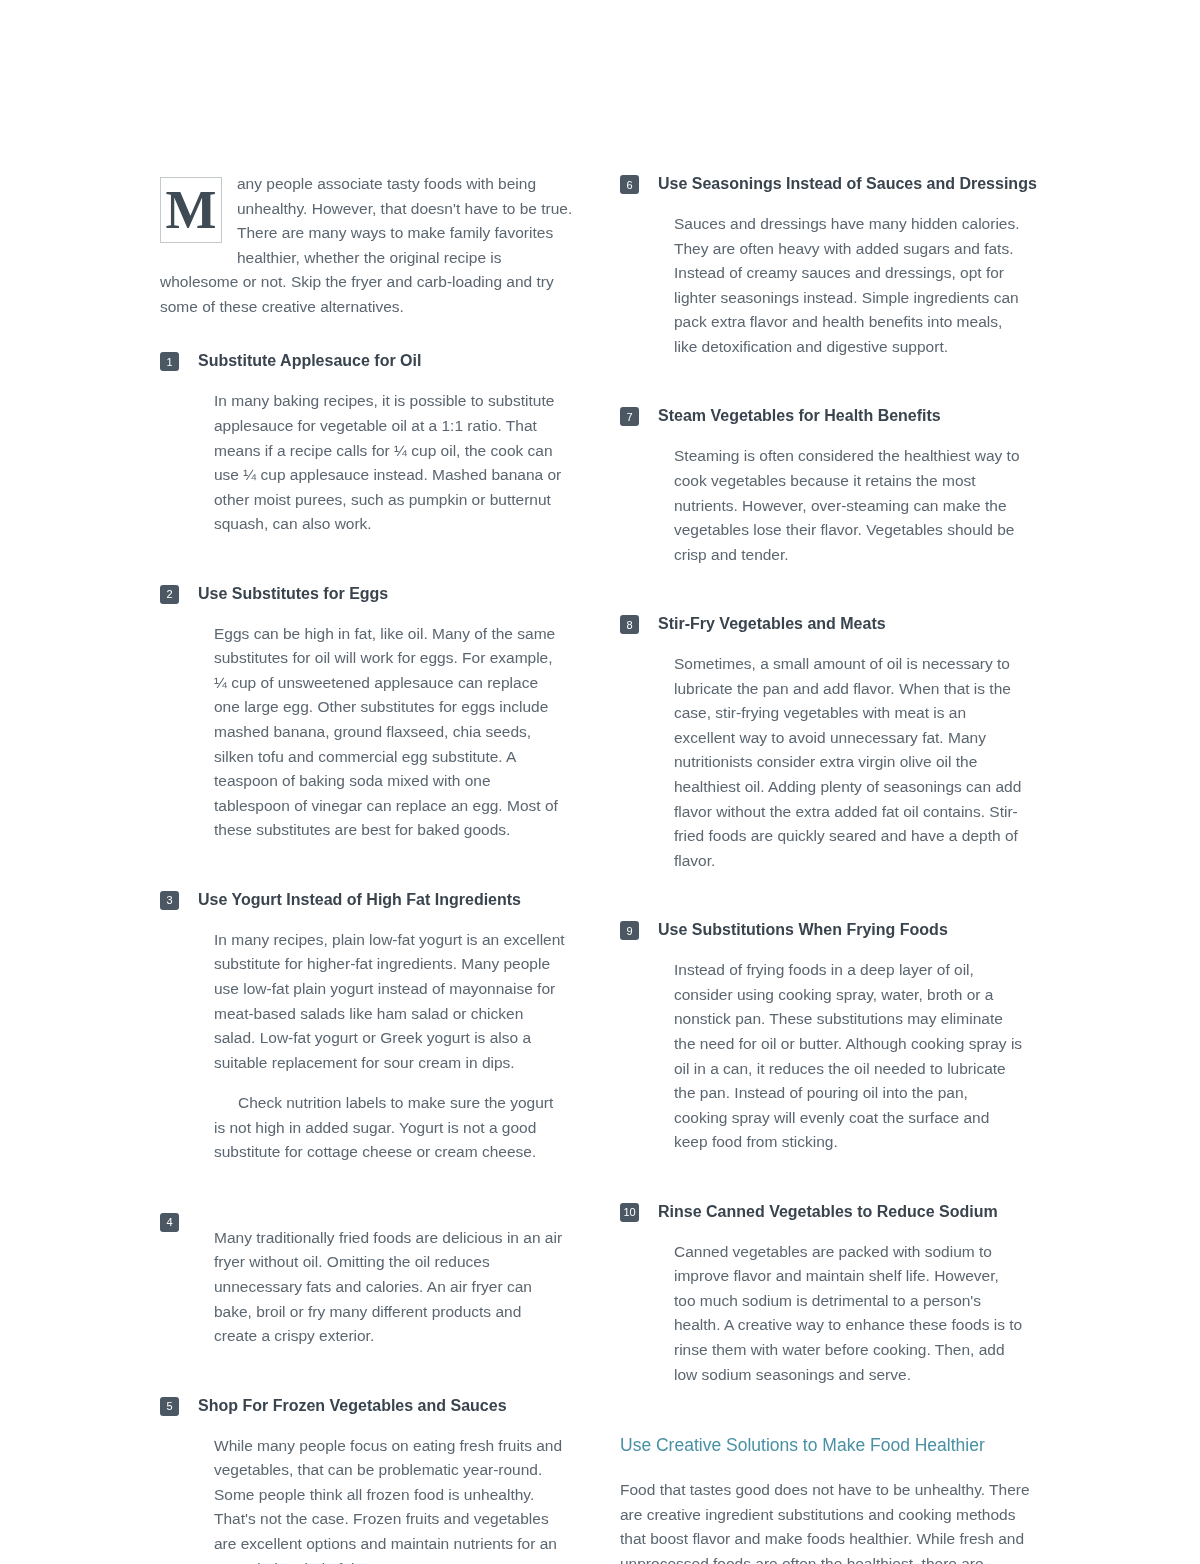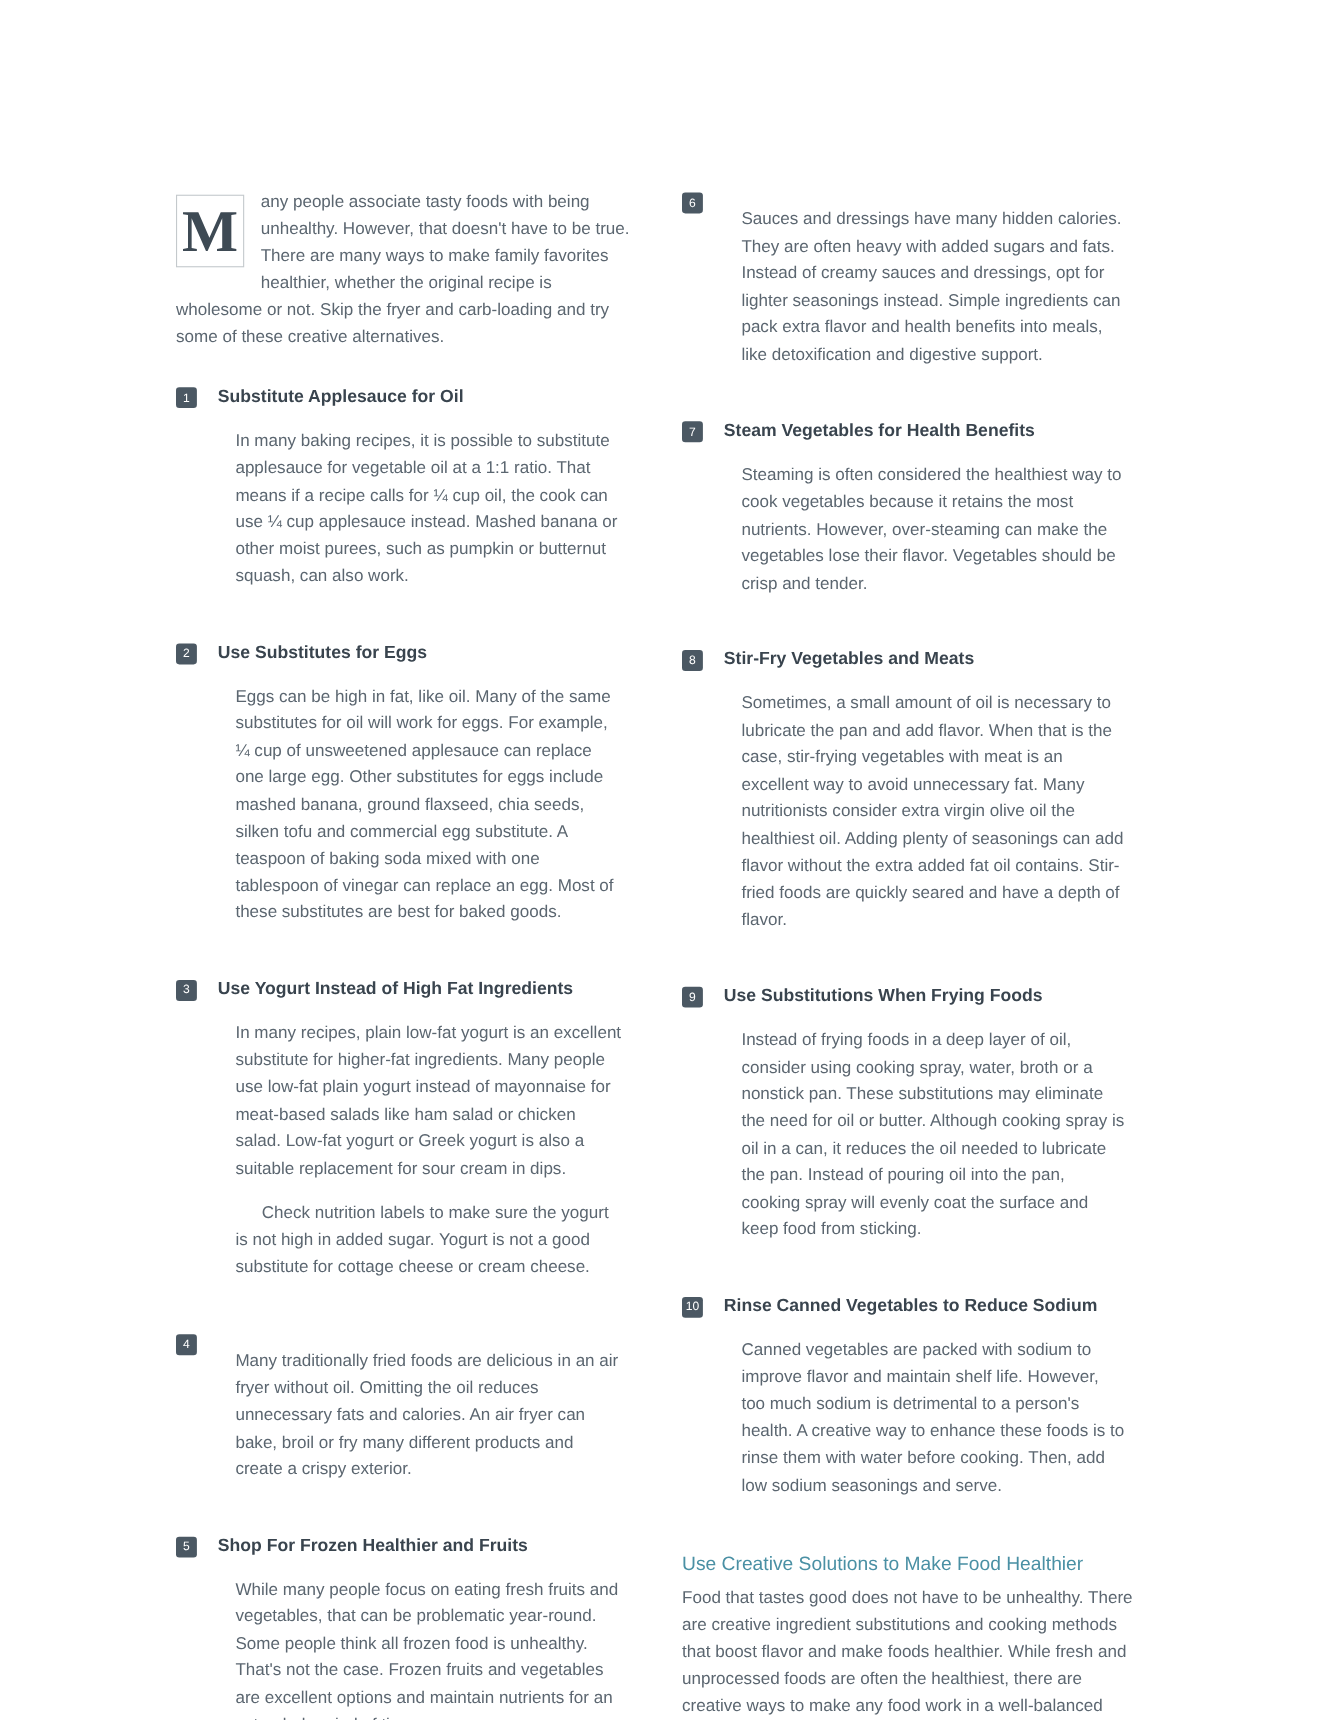--- a/index.html
+++ b/index.html
@@ -82,21 +82,21 @@
     margin:16px;
     font-size:15.5px;
     color:var(--body);
     line-height:1.585;
   }
   .tip-content p.p2{text-indent:24px;}
 
   
   .outro{margin-top:2px;}
   .outro h2{
-    margin:0 0 7px 0;
+    margin:0 0 20px 0;
     font-size:17.5px;
     font-weight:normal;
     color:var(--accent);
     line-height:26px;
   }
   .outro p{
     margin:0;
     font-size:15.5px;
     color:var(--body);
     line-height:1.585;
@@ -163,32 +163,33 @@
     <section class="tip">
       <span class="badge">4</span>
       <div class="tip-content">
         <p>Many traditionally fried foods are delicious in an air fryer without oil. Omitting the oil reduces unnecessary fats and calories. An air fryer can bake, broil or fry many different products and create a crispy exterior.</p>
       </div>
     </section>
 
     <section class="tip">
       <span class="badge">5</span>
       <div class="tip-content">
-        <h3>Shop For Frozen Healthier and Fruits</h3>
+        <h3>Shop For Frozen Vegetables and Sauces</h3>
         <p>While many people focus on eating fresh fruits and vegetables, that can be problematic year-round. Some people think all frozen food is unhealthy. That's not the case. Frozen fruits and vegetables are excellent options and maintain nutrients for an extended period of time.</p>
       </div>
     </section>
 
   </div>
 
   <div class="col-right">
 
     <section class="tip">
       <span class="badge">6</span>
       <div class="tip-content">
+        <h3>Use Seasonings Instead of Sauces and Dressings</h3>
         <p>Sauces and dressings have many hidden calories. They are often heavy with added sugars and fats. Instead of creamy sauces and dressings, opt for lighter seasonings instead. Simple ingredients can pack extra flavor and health benefits into meals, like detoxification and digestive support.</p>
       </div>
     </section>
 
     <section class="tip">
       <span class="badge">7</span>
       <div class="tip-content">
         <h3>Steam Vegetables for Health Benefits</h3>
         <p>Steaming is often considered the healthiest way to cook vegetables because it retains the most nutrients. However, over-steaming can make the vegetables lose their flavor. Vegetables should be crisp and tender.</p>
       </div>

